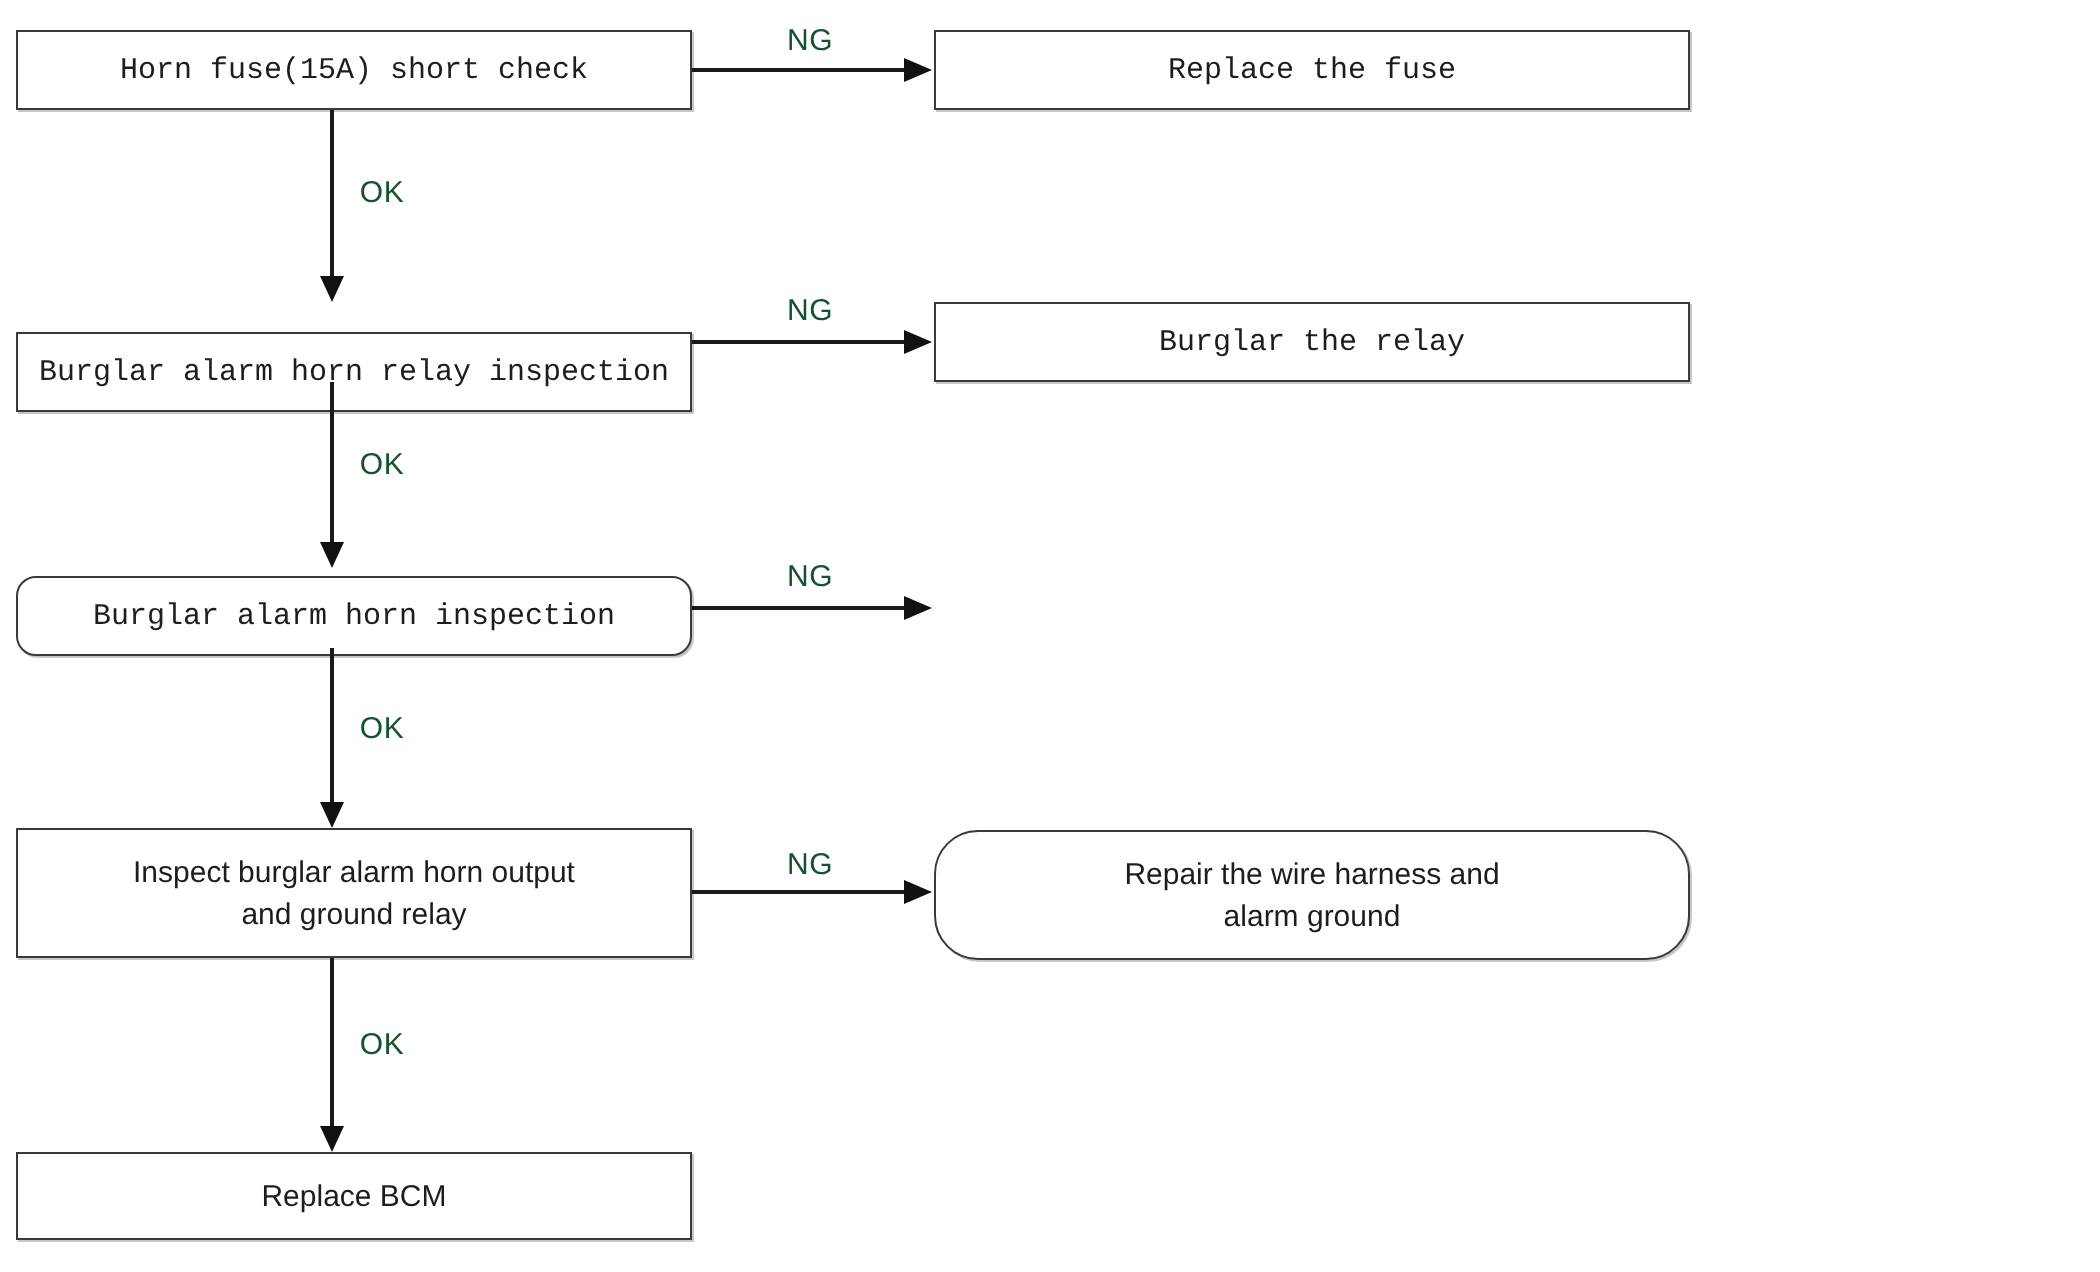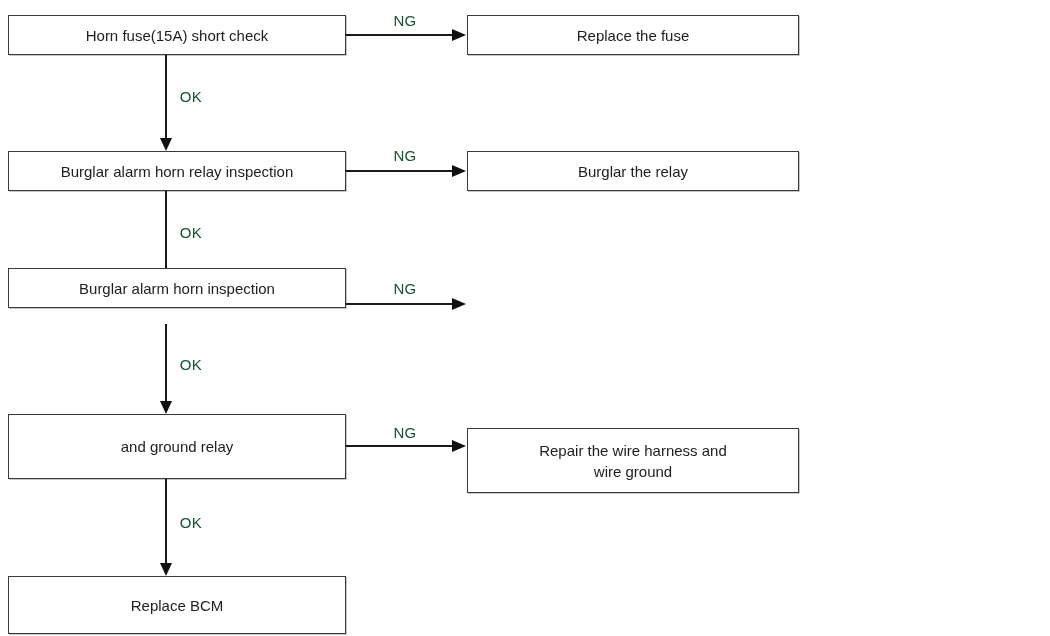--- a/index.html
+++ b/index.html
@@ -20,22 +20,22 @@
     display: flex;
     flex-direction: column;
     align-items: center;
     justify-content: center;
     font-size: 15px;
     line-height: 21px;
     color: #1d1d1d;
     text-align: center;
   }
   .box-left  { left: 8px;   width: 338px; }
-  .box-right { left: 467px; width: 332px; }
-  .h40 { height: 40px; }
+  .box-right { left: 467px; width: 378px; }
+  .h40 { height: 40px; font-family: Liberation Mono, monospace; }
   .h65 { height: 65px; }
   .hline {
     position: absolute;
     height: 2px;
     background: #1a1a1a;
   }
   .vline {
     position: absolute;
     width: 2px;
     background: #1a1a1a;
@@ -77,57 +77,58 @@
   <div class="arr-right" style="left:452px; top:29px;"></div>
   <div class="lbl" style="left:390px; top:12px;">NG</div>
   <div class="box box-right h40" style="top:15px;">
     <span>Replace the fuse</span>
   </div>
 
   <div class="vline" style="left:165px; top:55px; height:85px;"></div>
   <div class="arr-down" style="left:160px; top:138px;"></div>
   <div class="lbl" style="left:176px; top:88px;">OK</div>
 
-  <div class="box box-left h40" style="top:151px;justify-content:center;">
+  <div class="box box-left h40" style="top:166px;justify-content:center;">
     <span>Burglar alarm horn relay inspection</span>
   </div>
   <div class="hline" style="left:346px; top:170px; width:106px;"></div>
   <div class="arr-right" style="left:452px; top:165px;"></div>
   <div class="lbl" style="left:390px; top:147px;">NG</div>
   <div class="box box-right h40" style="top:151px;">
     <span>Burglar the relay</span>
   </div>
 
   <div class="vline" style="left:165px; top:191px; height:81px;"></div>
   <div class="arr-down" style="left:160px; top:271px;"></div>
   <div class="lbl" style="left:176px; top:224px;">OK</div>
 
-  <div class="box box-left h40" style="top:268px;">
+  <div class="box box-left h40" style="top:288px;border-radius:10px;">
     <span>Burglar alarm horn inspection</span>
   </div>
   <div class="hline" style="left:346px; top:303px; width:106px;"></div>
   <div class="arr-right" style="left:452px; top:298px;"></div>
   <div class="lbl" style="left:390px; top:280px;">NG</div>
 
   <div class="vline" style="left:165px; top:324px; height:78px;"></div>
   <div class="arr-down" style="left:160px; top:401px;"></div>
   <div class="lbl" style="left:176px; top:356px;">OK</div>
 
   <div class="box box-left h65" style="top:414px;">
+    <span class="line2">Inspect burglar alarm horn output</span>
     <span class="line2">and ground relay</span>
   </div>
   <div class="hline" style="left:346px; top:445px; width:106px;"></div>
   <div class="arr-right" style="left:452px; top:440px;"></div>
   <div class="lbl" style="left:390px; top:424px;">NG</div>
-  <div class="box box-right h65" style="top:428px;">
+  <div class="box box-right h65" style="top:415px;border-radius:22px;">
     <span class="line2">Repair the wire harness and</span>
-    <span class="line2">wire ground</span>
+    <span class="line2">alarm ground</span>
   </div>
 
   <div class="vline" style="left:165px; top:479px; height:85px;"></div>
   <div class="arr-down" style="left:160px; top:563px;"></div>
   <div class="lbl" style="left:176px; top:514px;">OK</div>
 
-  <div class="box box-left" style="top:576px; height:58px;">
+  <div class="box box-left" style="top:576px; height:44px;">
     <span>Replace BCM</span>
   </div>
 
 </div>
 
 </body></html>

